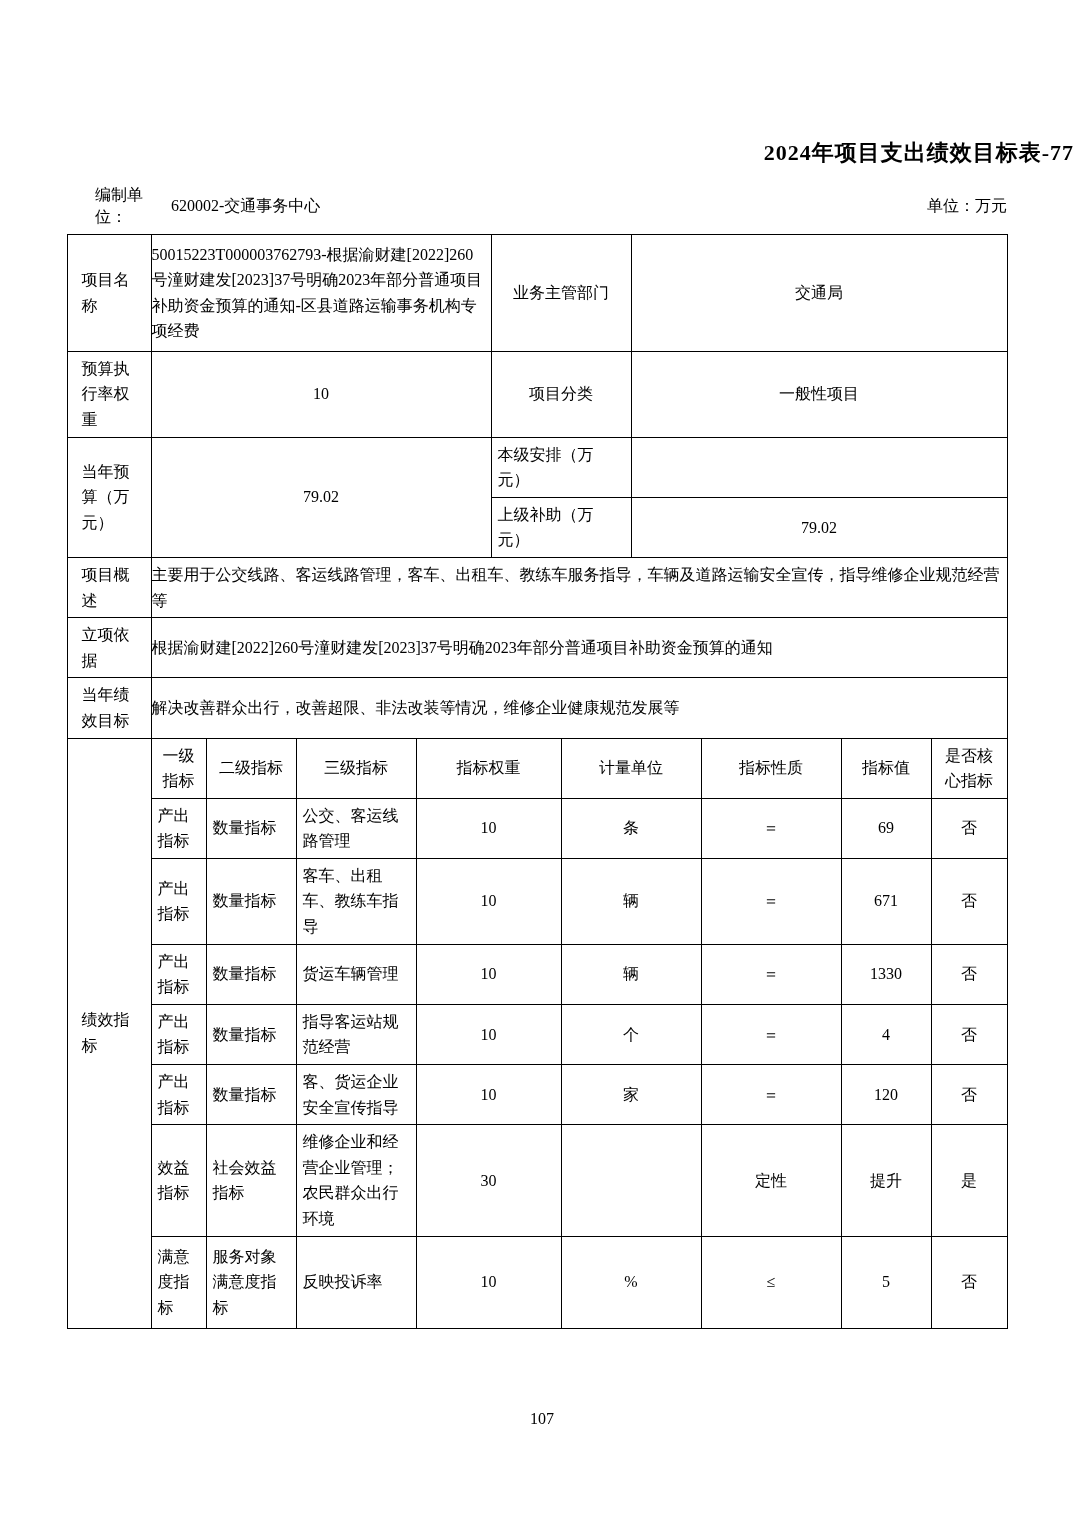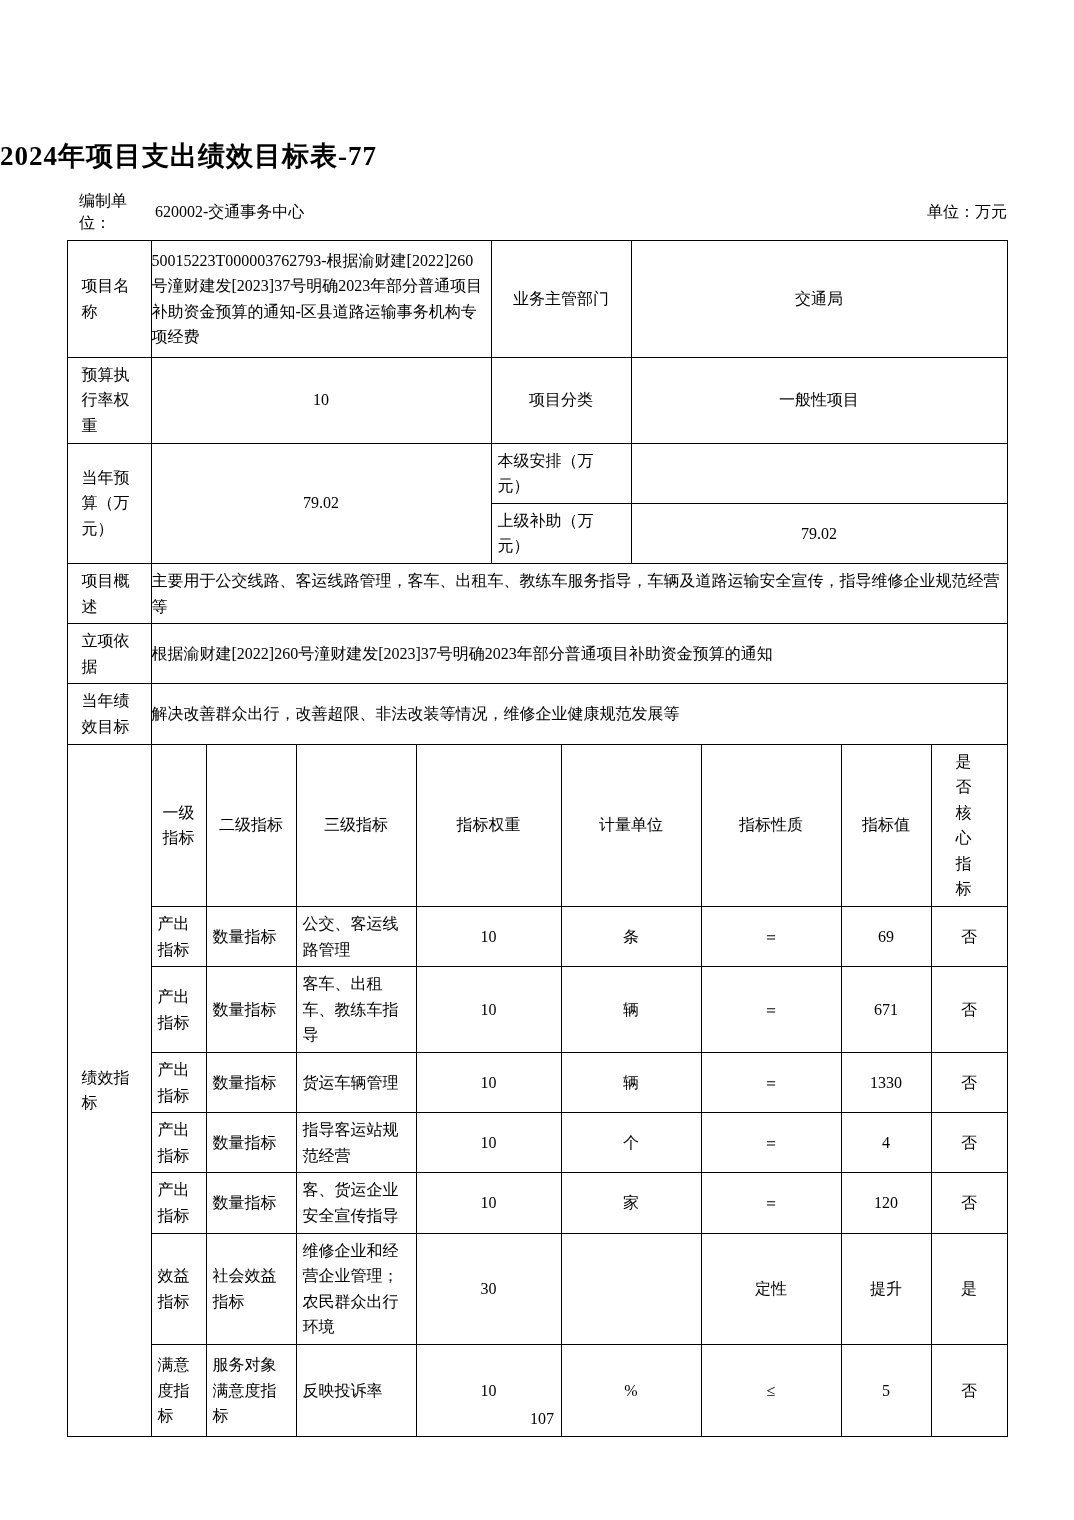--- a/index.html
+++ b/index.html
@@ -5,33 +5,34 @@
   * { margin:0; padding:0; box-sizing:border-box; }
   html,body { background:#fff; }
   body {
     width:1074px; height:1520px;
     font-family:"Liberation Serif","DejaVu Serif",serif;
     color:#000;
     position:relative;
   }
   .page { width:1074px; height:1520px; position:relative; padding-top:138px; }
   .title {
-    text-align:left;
-    font-size:27px;
+    text-align:right;
+    font-size:22px;
     font-weight:bold;
     letter-spacing:1px;
+    padding-left:12px;
   }
   .header-row {
     width:940px;
     margin:16px auto 0;
     display:flex;
     align-items:center;
     font-size:16px;
   }
-  .unit-label { width:56px; margin-left:12px; line-height:1.4; }
+  .unit-label { width:56px; margin-left:28px; line-height:1.4; }
   .unit-value { flex:1; padding-left:20px; }
   .currency-label { text-align:left; }
   table {
     width:940px;
     margin:5px auto 0;
     border-collapse:collapse;
     table-layout:fixed;
   }
   table.indicator-table { margin-top:-1px; }
   td {
@@ -40,21 +41,21 @@
     line-height:1.6;
     padding:4px 6px;
     vertical-align:middle;
     word-break:break-all;
     overflow-wrap:break-word;
   }
   td.lbl { text-align:left; padding:4px 14px; }
   td.ctr { text-align:center; }
   td.cl  { text-align:left; padding-left:6px;margin-left:9px; }
   td.vleft { text-align:left; padding-left:0; }
-  td.hdr-core { padding:4px 24px; }
+  td.hdr-core { padding:4px 8px; text-align:center; }
   .page-number {
     position:absolute;
     left:10px; right:0;
     top:1410px;
     text-align:center;
     font-size:16px;
   }
 </style>
 </head>
 <body>

